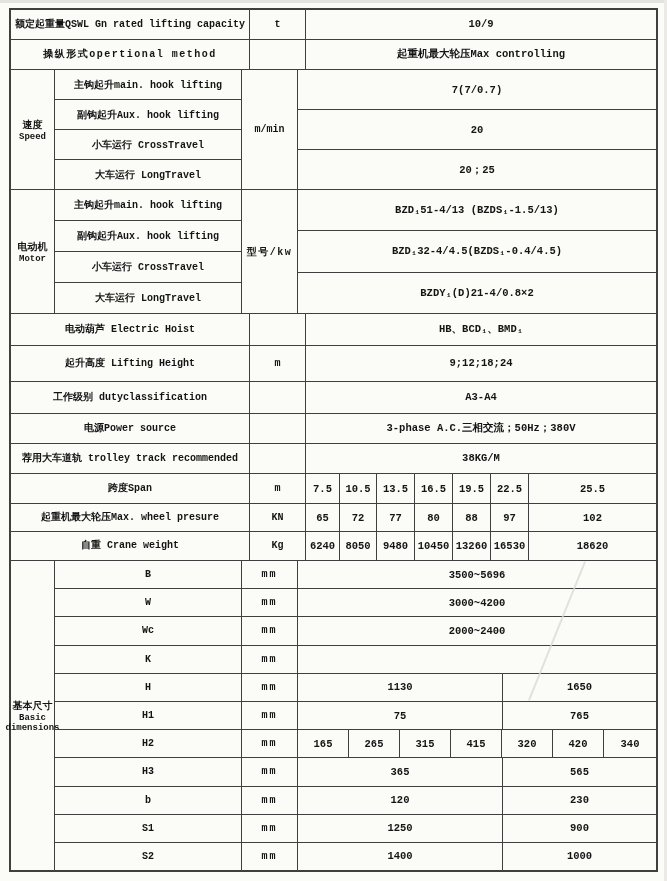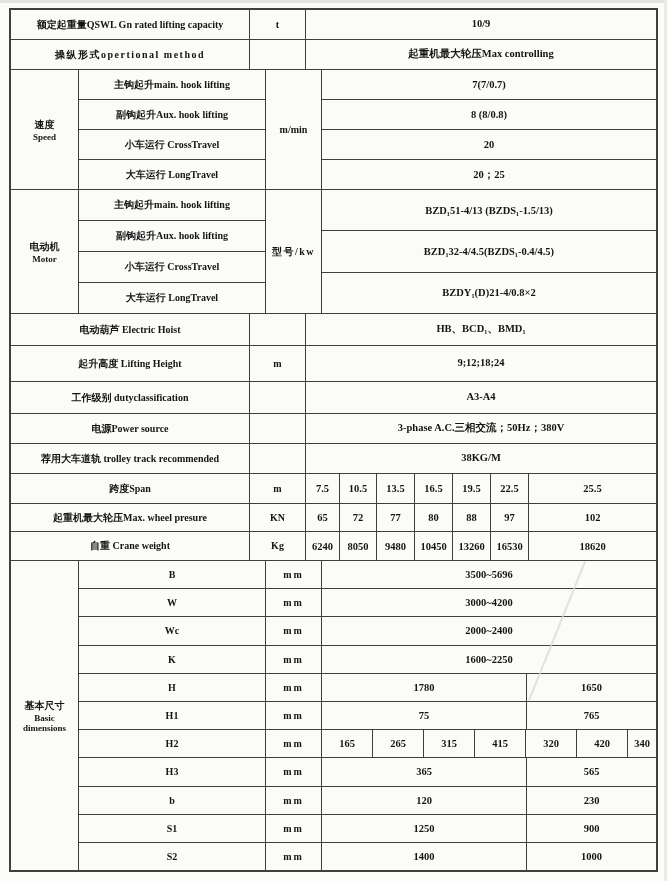--- a/index.html
+++ b/index.html
@@ -7,21 +7,21 @@
     --ink:#141414;
     --paper:#fbfbf8;
   }
   *{ box-sizing:border-box; margin:0; padding:0; }
   body{ background:#fff; }
   .page{
     position:relative;
     width:667px; height:881px;
     background:var(--paper);
     overflow:hidden;
-    font-family:Liberation Serif, serif;
+    font-family:Liberation Mono, monospace;
     font-weight:bold;
     color:var(--ink);
   }
   .scan-edge-top{ position:absolute; left:0; top:0; width:100%; height:3px; background:#e3e3df; }
   .scan-edge-right{ position:absolute; right:0; top:0; width:3px; height:100%; background:#eceae6; }
   .crease{
     position:absolute; left:556px; top:556px; width:2px; height:150px;
     background:#d9d9d2; opacity:.75; transform:rotate(22deg); border-radius:2px;
   }
   .tbl{
@@ -32,21 +32,21 @@
   }
   .row{ display:flex; border-bottom:1.5px solid var(--line); flex:0 0 auto; }
   .cell{ display:flex; align-items:center; justify-content:center; text-align:center; line-height:1.15; }
   .br{ border-right:1.5px solid var(--line); }
   .lbl-full{ width:239px; font-size:10px; }
   .unit{ width:56px; font-size:10px; }
   .val{ flex:1; font-size:10.5px; }
   .ls1{ letter-spacing:1.5px; }
   
   .section{ display:flex; border-bottom:1.5px solid var(--line); flex:0 0 auto; }
-  .gcol{ width:68px; display:flex; flex-direction:column; align-items:center; justify-content:center; font-size:10px; text-align:center; }
+  .gcol{ width:44px; display:flex; flex-direction:column; align-items:center; justify-content:center; font-size:10px; text-align:center; }
   .gcol .en{ font-size:9px; }
   .stack{ display:flex; flex-direction:column; }
   .stack.labels{ width:187px; }
   .stack.values{ flex:1; }
   .srow{ flex:1; display:flex; align-items:center; justify-content:center; text-align:center; border-bottom:1.5px solid var(--line); font-size:10px; }
   .srow.v{ font-size:10.5px; }
   .stack .srow:last-child{ border-bottom:none; }
   .unit-tall{ width:56px; display:flex; align-items:center; justify-content:center; font-size:10px; }
   
   .gridA{ flex:1; display:flex; }
@@ -96,21 +96,20 @@
       </div>
       <div class="stack labels br">
         <div class="srow">主钩起升main. hook lifting</div>
         <div class="srow">副钩起升Aux. hook lifting</div>
         <div class="srow">小车运行 CrossTravel</div>
         <div class="srow">大车运行 LongTravel</div>
       </div>
       <div class="unit-tall br">m/min</div>
       <div class="stack values">
         <div class="srow v">7(7/0.7)</div>
-        <div class="srow v">8 (8/0.8)</div>
         <div class="srow v">20</div>
         <div class="srow v">20；25</div>
       </div>
     </div>
 
     <div class="section" style="height:124px">
       <div class="gcol br">
         <span>电动机</span>
         <span class="en">Motor</span>
       </div>
@@ -228,30 +227,27 @@
           <div class="dlabel br">Wc</div>
           <div class="dunit br">mm</div>
           <div class="ddata">
               <div class="c full">2000~2400</div>
             </div>
         </div>
 
         <div class="drow">
           <div class="dlabel br">K</div>
           <div class="dunit br">mm</div>
-          <div class="ddata">
-              <div class="c full">1600~2250</div>
-            </div>
         </div>
 
         <div class="drow">
           <div class="dlabel br">H</div>
           <div class="dunit br">mm</div>
           <div class="ddata">
-            <div class="c g1">1780</div>
+            <div class="c g1">1130</div>
             <div class="c g2">1650</div>
           </div>
         </div>
 
         <div class="drow">
           <div class="dlabel br">H1</div>
           <div class="dunit br">mm</div>
           <div class="ddata">
             <div class="c g1">75</div>
             <div class="c g2">765</div>

